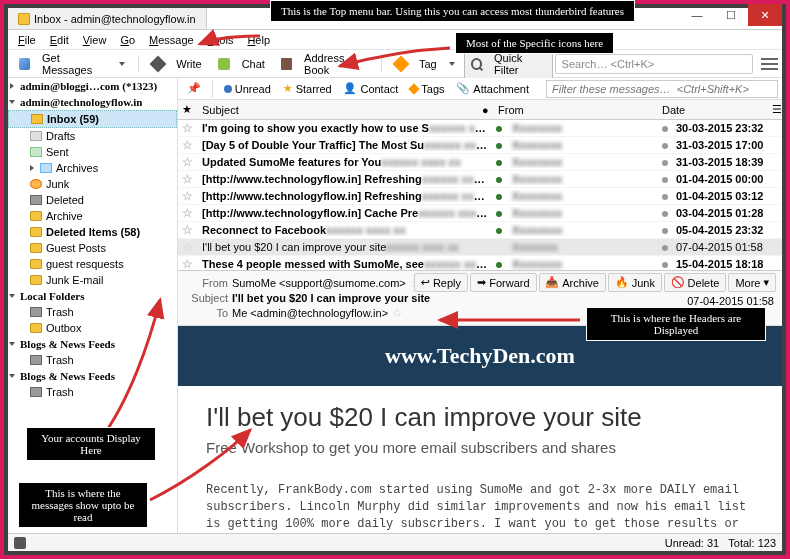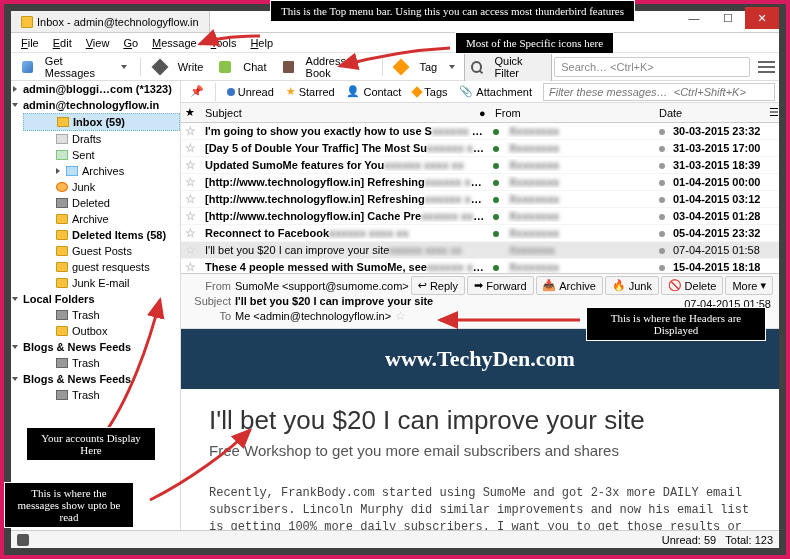--- a/index.html
+++ b/index.html
@@ -1,17 +1,17 @@
 <!DOCTYPE html>
 <html><head>
 <meta charset="utf-8">
 <style>
   * { box-sizing: border-box; margin: 0; padding: 0; font-family: "Segoe UI", Tahoma, sans-serif; }
   body { width: 790px; height: 559px; background: #d81b60; overflow: hidden; position: relative; }
-  .window { position: absolute; top: 4px; left: 4px; right: 4px; bottom: 4px; background: #0f766e; border: 7px solid #404040; display: flex; flex-direction: column; }
+  .window { position: absolute; top: 4px; left: 4px; right: 4px; bottom: 4px; background: #0f766e; border: 4px solid #404040; display: flex; flex-direction: column; }
   
   .titlebar { height: 22px; background: #fff; display: flex; align-items: center; border-bottom: 1px solid #ccc; position: relative; }
   .tab { display: flex; align-items: center; gap: 4px; padding: 0 10px; height: 100%; border-right: 1px solid #ccc; font-size: 11px; background: #f0f0f0; }
   .tab .ico { width: 12px; height: 12px; background: #f9c23c; border: 1px solid #c89a1a; border-radius: 1px; display: inline-block; }
   .winbtns { position: absolute; right: 0; top: -4px; display: flex; }
   .winbtn { width: 34px; height: 22px; display: flex; align-items: center; justify-content: center; font-size: 11px; color: #333; }
   .winbtn.close { background: #c9302c; color: #fff; }
   
   .menubar { height: 20px; background: #fff; display: flex; align-items: center; padding: 0 4px; font-size: 11px; border-bottom: 1px solid #e5e5e5; gap: 2px; }
   .menubar span { padding: 1px 6px; cursor: default; }
@@ -30,23 +30,23 @@
   .ti-search { border: 2px solid #555; width: 8px; height: 8px; border-radius: 50%; position: relative; }
   .ti-search:after { content: ""; position: absolute; width: 4px; height: 2px; background: #555; bottom: -2px; right: -3px; transform: rotate(45deg); }
   .sep { width: 1px; height: 18px; background: #ddd; margin: 0 4px; }
   .searchbox { margin-left: auto; width: 210px; height: 20px; border: 1px solid #ccc; border-radius: 2px; padding: 0 6px; font-size: 11px; color: #888; display: flex; align-items: center; background: #fff; }
   .menuico { width: 18px; height: 14px; margin-left: 6px; display: flex; flex-direction: column; justify-content: space-between; padding: 1px 0; }
   .menuico span { height: 2px; background: #666; display: block; }
   
   .main { flex: 1; display: flex; overflow: hidden; background: #fff; }
   .sidebar { width: 170px; border-right: 1px solid #ddd; overflow-y: auto; font-size: 11px; background: #fff; }
   .sb-item { display: flex; align-items: center; gap: 4px; padding: 2px 6px 2px 8px; white-space: nowrap; }
-  .sb-item.acct { font-weight: bold; padding-left: 2px; }
+  .sb-item.acct { font-weight: bold; padding-left: 2px; font-family: Liberation Serif, serif; }
   .sb-item.sel { background: #cde6f7; border: 1px dotted #7bb; }
-  .sb-item.sub { padding-left: 33px; margin-left: 12px; }
+  .sb-item.sub { padding-left: 22px; }
   .sb-item .fi { width: 12px; height: 10px; display: inline-block; }
   .fi-folder { background: #f9c23c; border: 1px solid #c89a1a; border-radius: 1px; }
   .fi-inbox { background: #f9c23c; border: 1px solid #c89a1a; }
   .fi-drafts { background: #e0e0e0; border: 1px solid #aaa; }
   .fi-sent { background: #c8e6c9; border: 1px solid #81c784; }
   .fi-arch { background: #bbdefb; border: 1px solid #64b5f6; }
   .fi-junk { background: #ffb74d; border-radius: 50%; border: 1px solid #ef6c00; }
   .fi-trash { background: #999; border: 1px solid #666; }
   .tw { width: 0; height: 0; border-top: 3px solid transparent; border-bottom: 3px solid transparent; border-left: 4px solid #555; display: inline-block; margin-right: 2px; }
   .tw.open { transform: rotate(90deg); }
@@ -332,28 +332,28 @@
             <h2>Free Workshop to get you more email subscribers and shares</h2>
             <p>Recently, FrankBody.com started using SumoMe and got 2-3x more DAILY email subscribers. Lincoln Murphy did similar improvements and now his email list is getting 100% more daily subscribers. I want you to get those results or better!</p>
           </div>
         </div>
       </div>
     </div>
   </div>
 
   <div class="status">
     <span class="sm-ico"></span>
-    <span class="rgt"><span>Unread: 59</span>&nbsp;&nbsp;&nbsp;<span>Total: 123</span></span>
+    <span class="rgt"><span>Unread: 31</span>&nbsp;&nbsp;&nbsp;<span>Total: 123</span></span>
   </div>
 </div>
 
 <div class="anno" style="top:0;left:270px">This is the Top menu bar. Using this you can access most thunderbird features</div>
 <div class="anno" style="top:32px;left:455px">Most of the Specific icons here</div>
 <div class="anno multi" style="top:427px;left:26px">Your accounts Display Here</div>
-<div class="anno multi" style="top:482px;left:4px">This is where the messages show upto be read</div>
+<div class="anno multi" style="top:482px;left:18px">This is where the messages show upto be read</div>
 <div class="anno multi" style="top:307px;left:586px;width:180px">This is where the Headers are Displayed</div>
 
 <svg class="arrow" style="top:0;left:0;width:790px;height:559px">
   <defs>
       <marker id="ah" markerWidth="8" markerHeight="8" refX="6" refY="3" orient="auto">
         <path d="M0,0 L7,3 L0,6 Z" fill="#d32f2f"></path>
       </marker>
     </defs>
   <path d="M260,36 C230,36 210,40 200,44" stroke="#d32f2f" stroke-width="3" fill="none" marker-end="url(#ah)"></path>
   <path d="M450,48 C410,50 370,58 340,66" stroke="#d32f2f" stroke-width="3" fill="none" marker-end="url(#ah)"></path>

